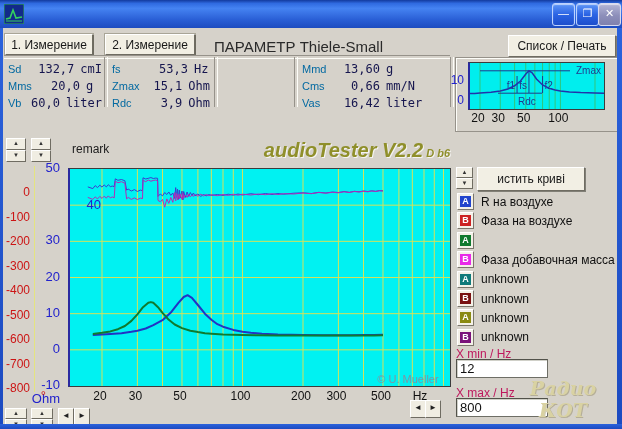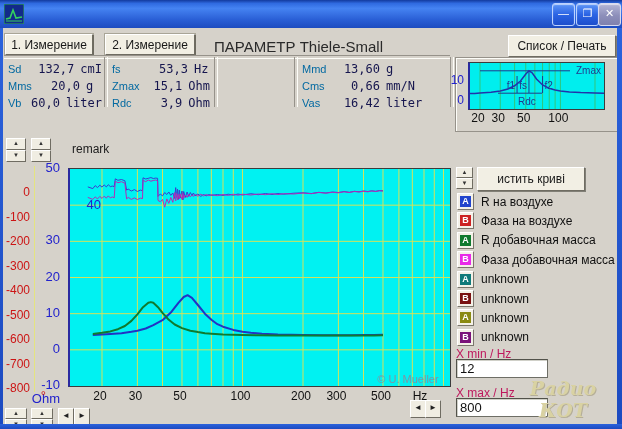--- a/index.html
+++ b/index.html
@@ -187,20 +187,23 @@
 
   <div class="spinner abs" style="left:6px;top:138px;height:24px">
     <div class="spincell">▲</div>
     <div class="spincell">▼</div>
   </div>
   <div class="spinner abs" style="left:31px;top:138px;height:24px">
     <div class="spincell">▲</div>
     <div class="spincell">▼</div>
   </div>
   <div class="abs" style="left:72px;top:142px;font-size:12px;color:#202020">remark</div>
+  <div id="logo" class="abs">
+    <span>audioTester V2.2</span><span class="sfx">D b6</span>
+  </div>
 
   <div class="abs" style="left:34px;top:166px;width:1px;height:226px;background:#e4e480"></div>
   <div id="main-plot" class="abs">
     <svg id="main-svg" width="380" height="217">
         <line x1="32" y1="0" x2="32" y2="217" stroke="#d4e25a" stroke-width="1"></line>
         <line x1="67.39434307019192" y1="0" x2="67.39434307019192" y2="217" stroke="#d4e25a" stroke-width="1"></line>
         <line x1="92.50702912846022" y1="0" x2="92.50702912846022" y2="217" stroke="#d4e25a" stroke-width="1"></line>
         <line x1="111.98594174307956" y1="0" x2="111.98594174307956" y2="217" stroke="#d4e25a" stroke-width="1"></line>
         <line x1="127.90137219865215" y1="0" x2="127.90137219865215" y2="217" stroke="#d4e25a" stroke-width="1"></line>
         <line x1="141.3576769144054" y1="0" x2="141.3576769144054" y2="217" stroke="#d4e25a" stroke-width="1"></line>
@@ -285,21 +288,20 @@
       <div class="lrow" style="top: 212.4px;">
         <div class="lplate">
           <div class="lsq" style="background: rgb(204, 34, 34);">B</div>
         </div>
         <div class="llab">Фаза на воздухе</div>
       </div>
       <div class="lrow" style="top: 231.8px;">
         <div class="lplate">
           <div class="lsq" style="background: rgb(15, 122, 46);">A</div>
         </div>
-        <div class="llab">R добавочная масса</div>
       </div>
       <div class="lrow" style="top: 251.2px;">
         <div class="lplate">
           <div class="lsq" style="background: rgb(232, 42, 232);">B</div>
         </div>
         <div class="llab">Фаза добавочная масса</div>
       </div>
       <div class="lrow" style="top: 270.6px;">
         <div class="lplate">
           <div class="lsq" style="background: rgb(15, 122, 122);">A</div>

